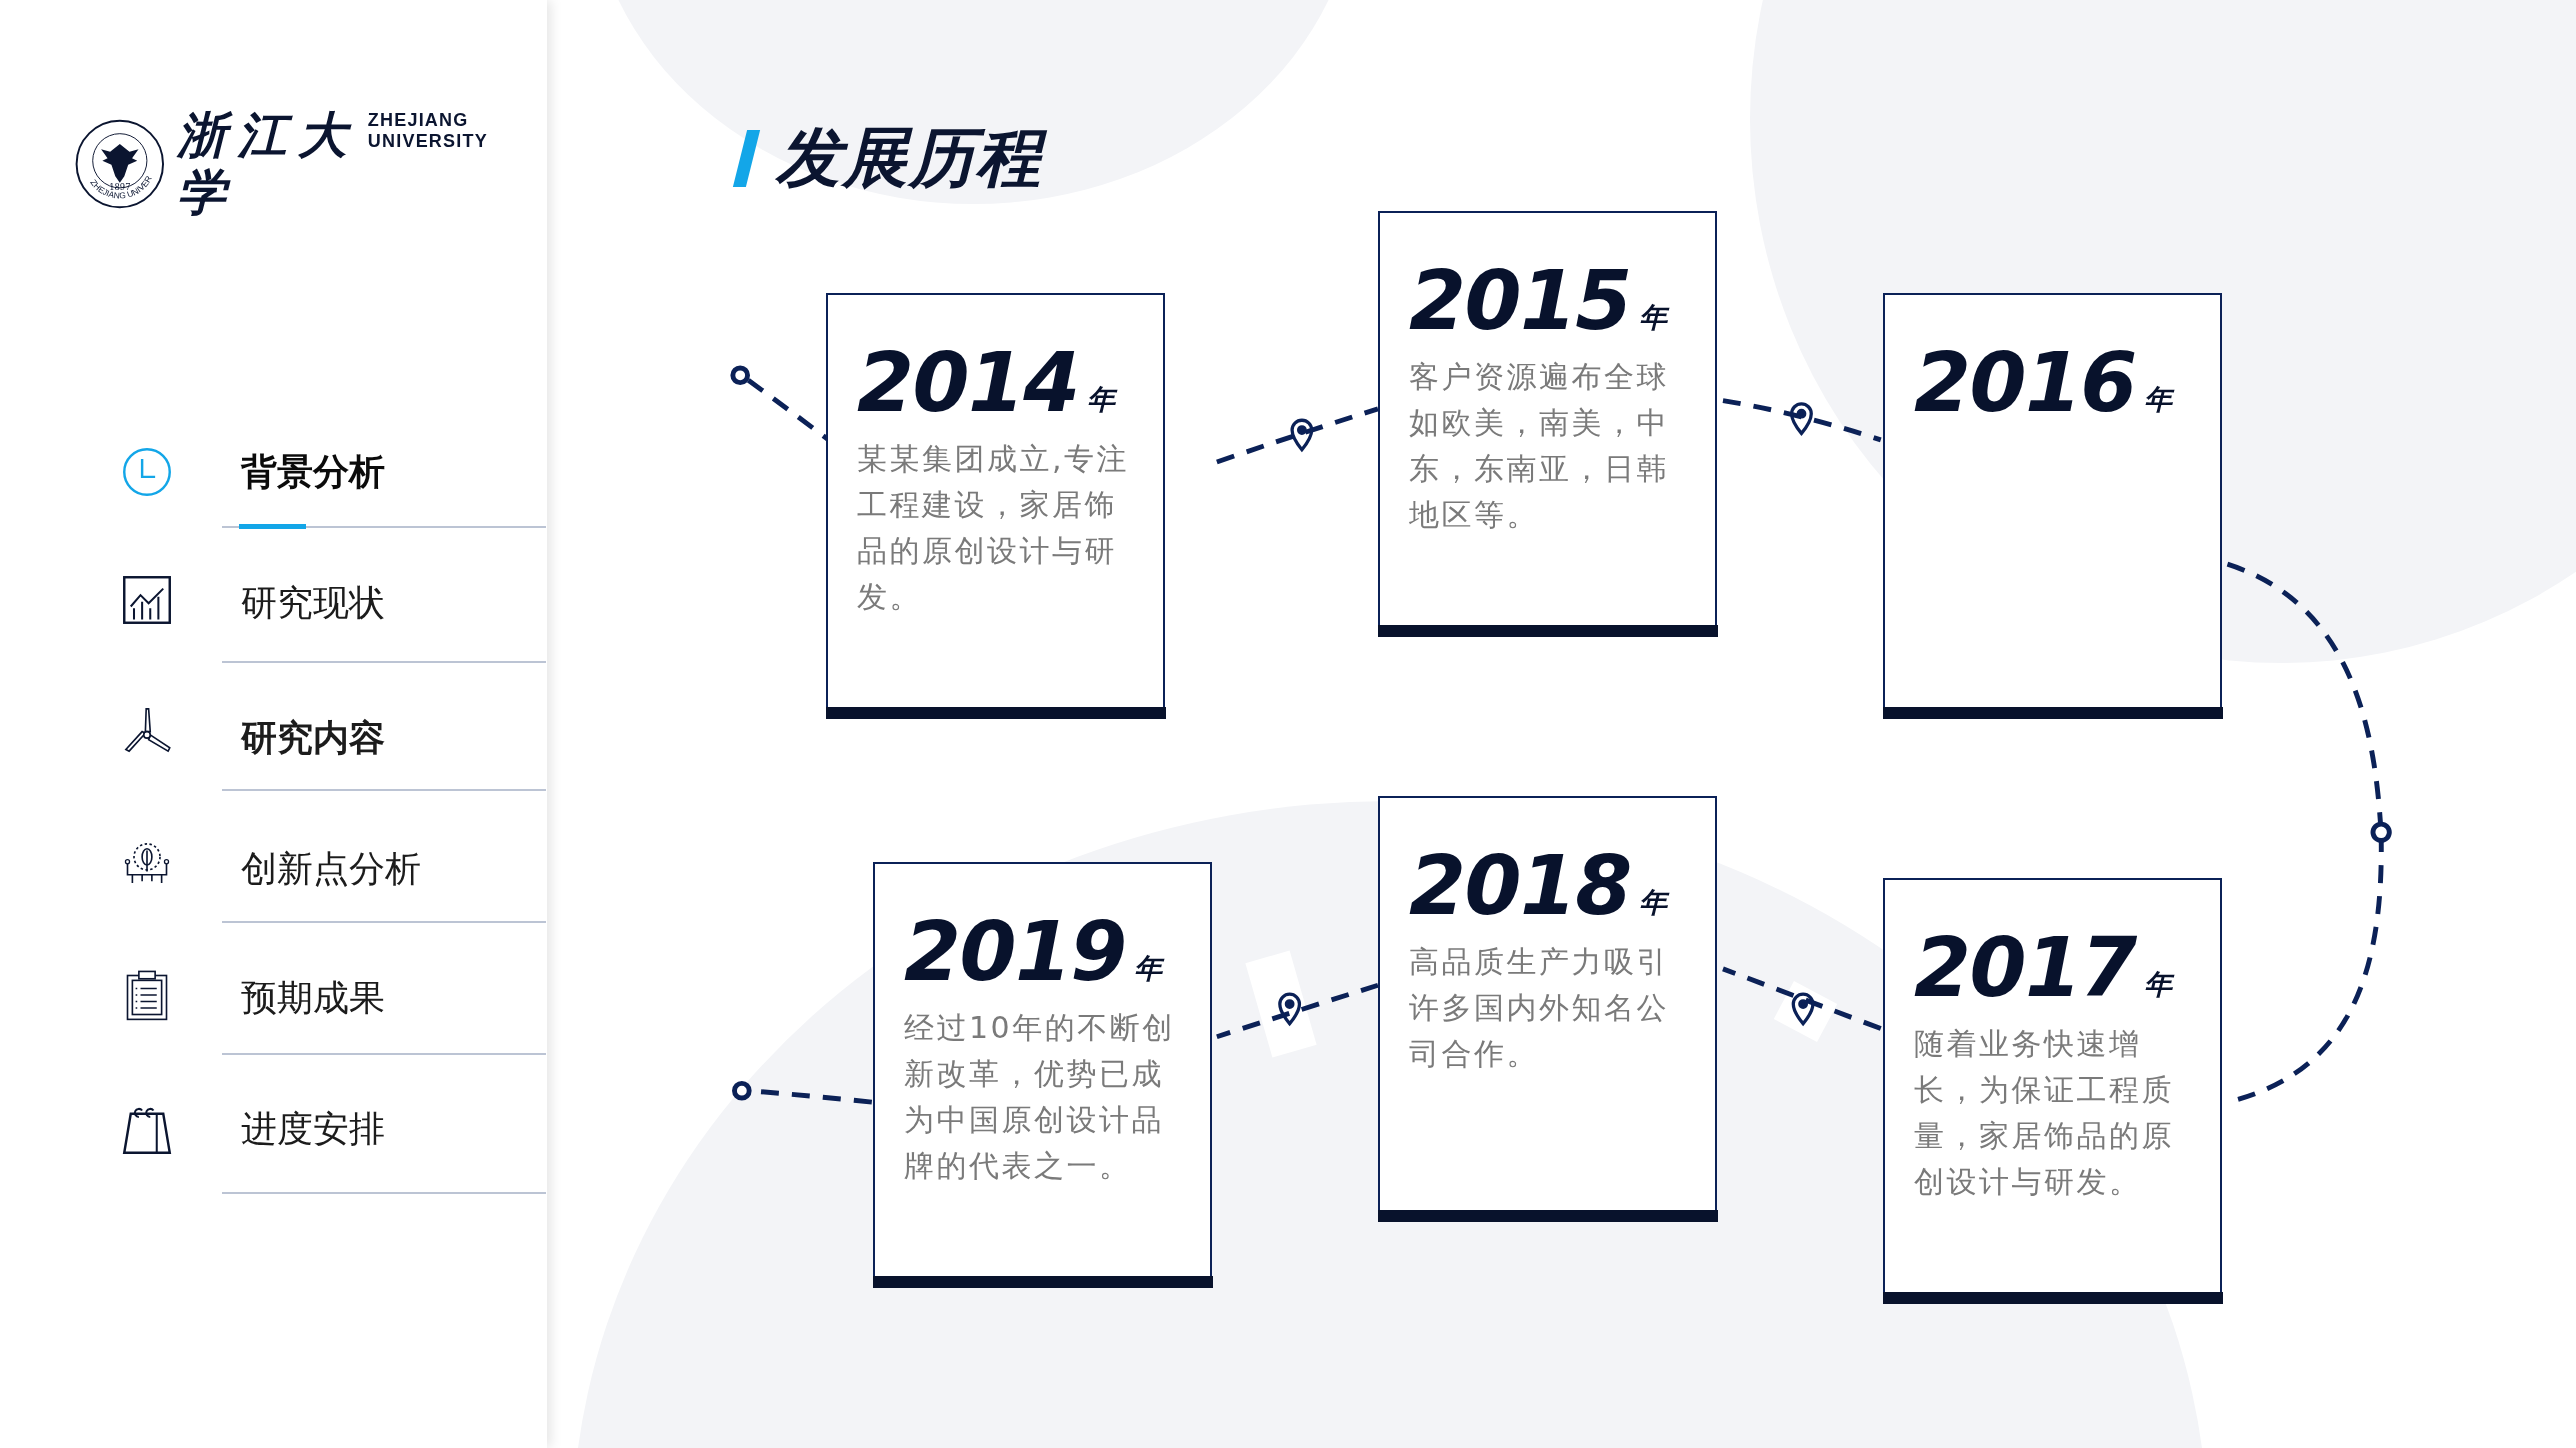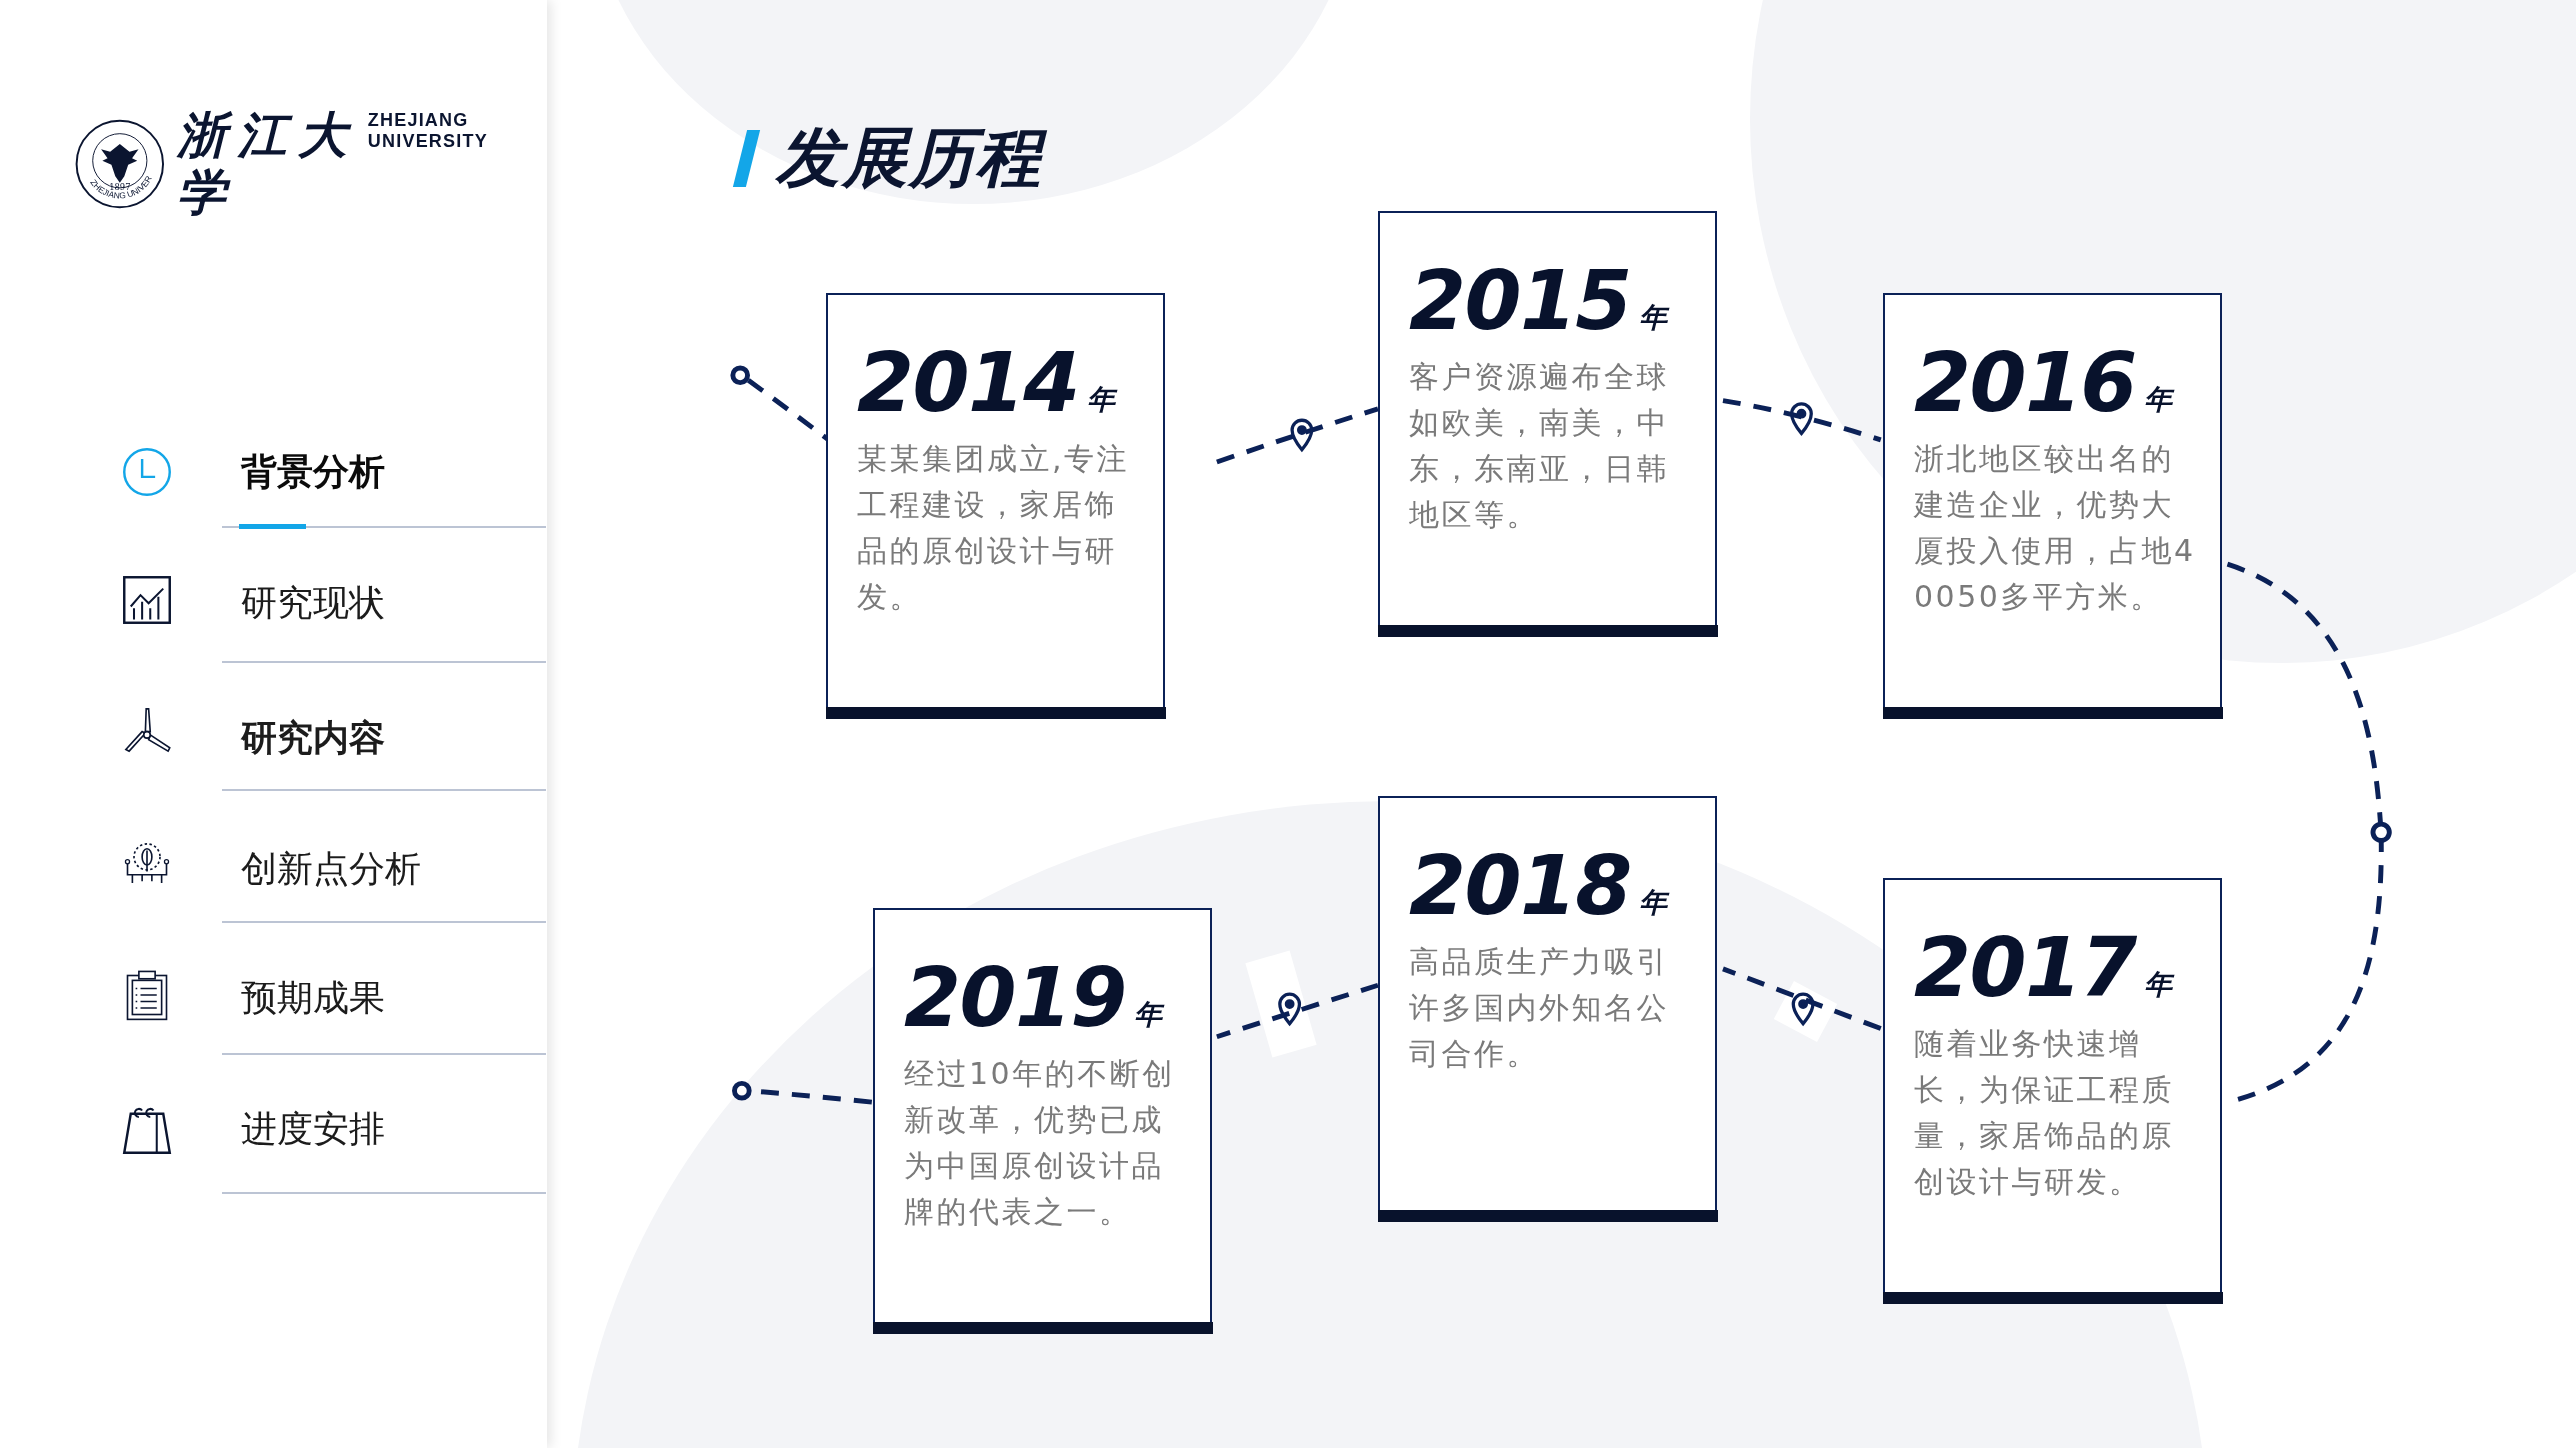--- a/index.html
+++ b/index.html
@@ -179,21 +179,20 @@
     </div>
   <div class="card-desc">客户资源遍布全球如欧美，南美，中东，东南亚，日韩地区等。</div>
   <div class="card-bottom"></div>
 </div>
 
 <div class="card" style="left:1883px; top:293px;">
   <div class="card-year">
       <span class="year-num">2016</span>
       <span class="year-unit">年</span>
     </div>
-  <div class="card-desc">浙北地区较出名的建造企业，优势大厦投入使用，占地40050多平方米。</div>
   <div class="card-bottom"></div>
 </div>
 
 <div class="card" style="left:1883px; top:878px;">
   <div class="card-year">
       <span class="year-num">2017</span>
       <span class="year-unit">年</span>
     </div>
   <div class="card-desc">随着业务快速增长，为保证工程质量，家居饰品的原创设计与研发。</div>
   <div class="card-bottom"></div>
@@ -201,21 +200,21 @@
 
 <div class="card" style="left:1378px; top:796px;">
   <div class="card-year">
       <span class="year-num">2018</span>
       <span class="year-unit">年</span>
     </div>
   <div class="card-desc">高品质生产力吸引许多国内外知名公司合作。</div>
   <div class="card-bottom"></div>
 </div>
 
-<div class="card" style="left:873px; top:908px;">
+<div class="card" style="left:873px; top:862px;">
   <div class="card-year">
       <span class="year-num">2019</span>
       <span class="year-unit">年</span>
     </div>
   <div class="card-desc">经过10年的不断创新改革，优势已成为中国原创设计品牌的代表之一。</div>
   <div class="card-bottom"></div>
 </div>
 
 
 </body></html>

